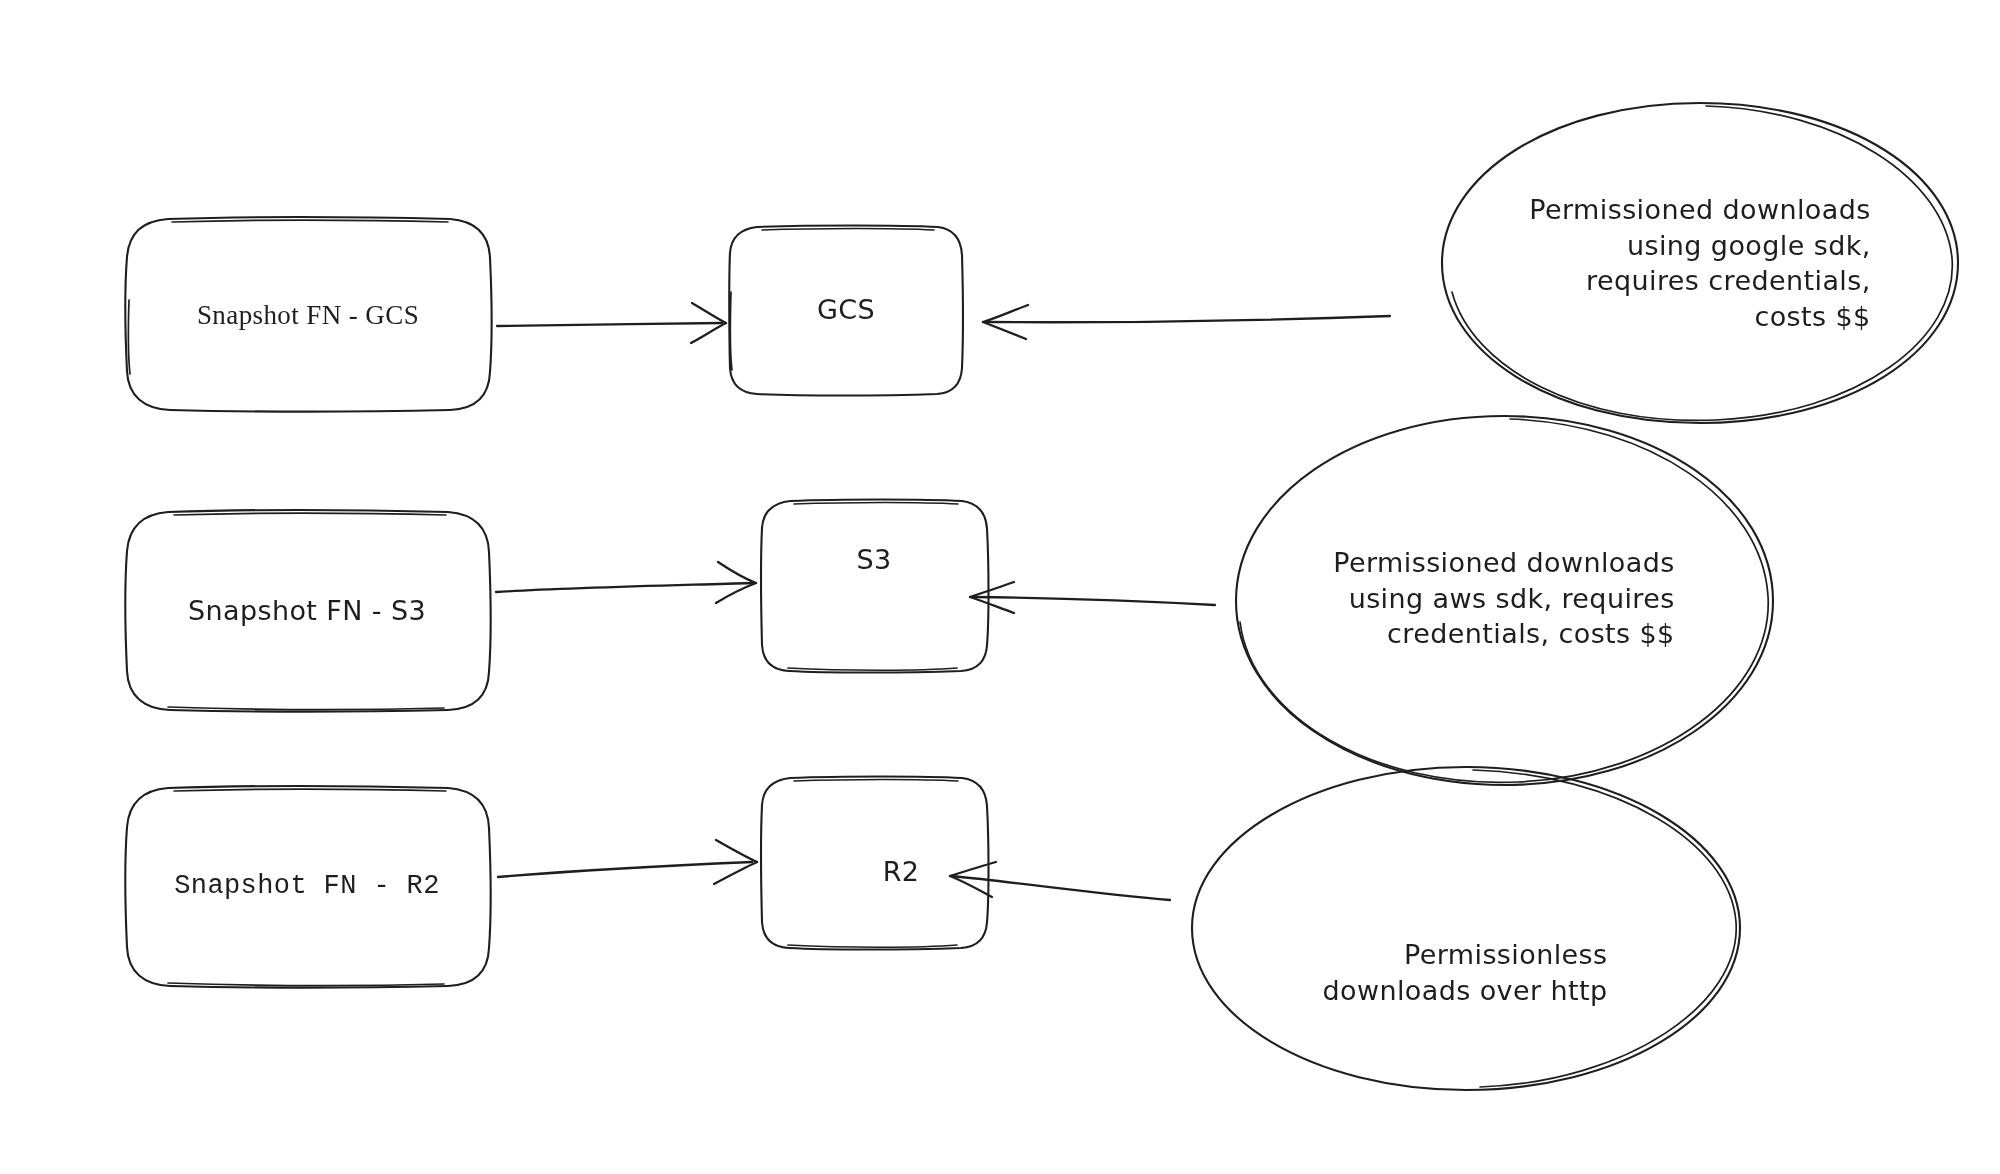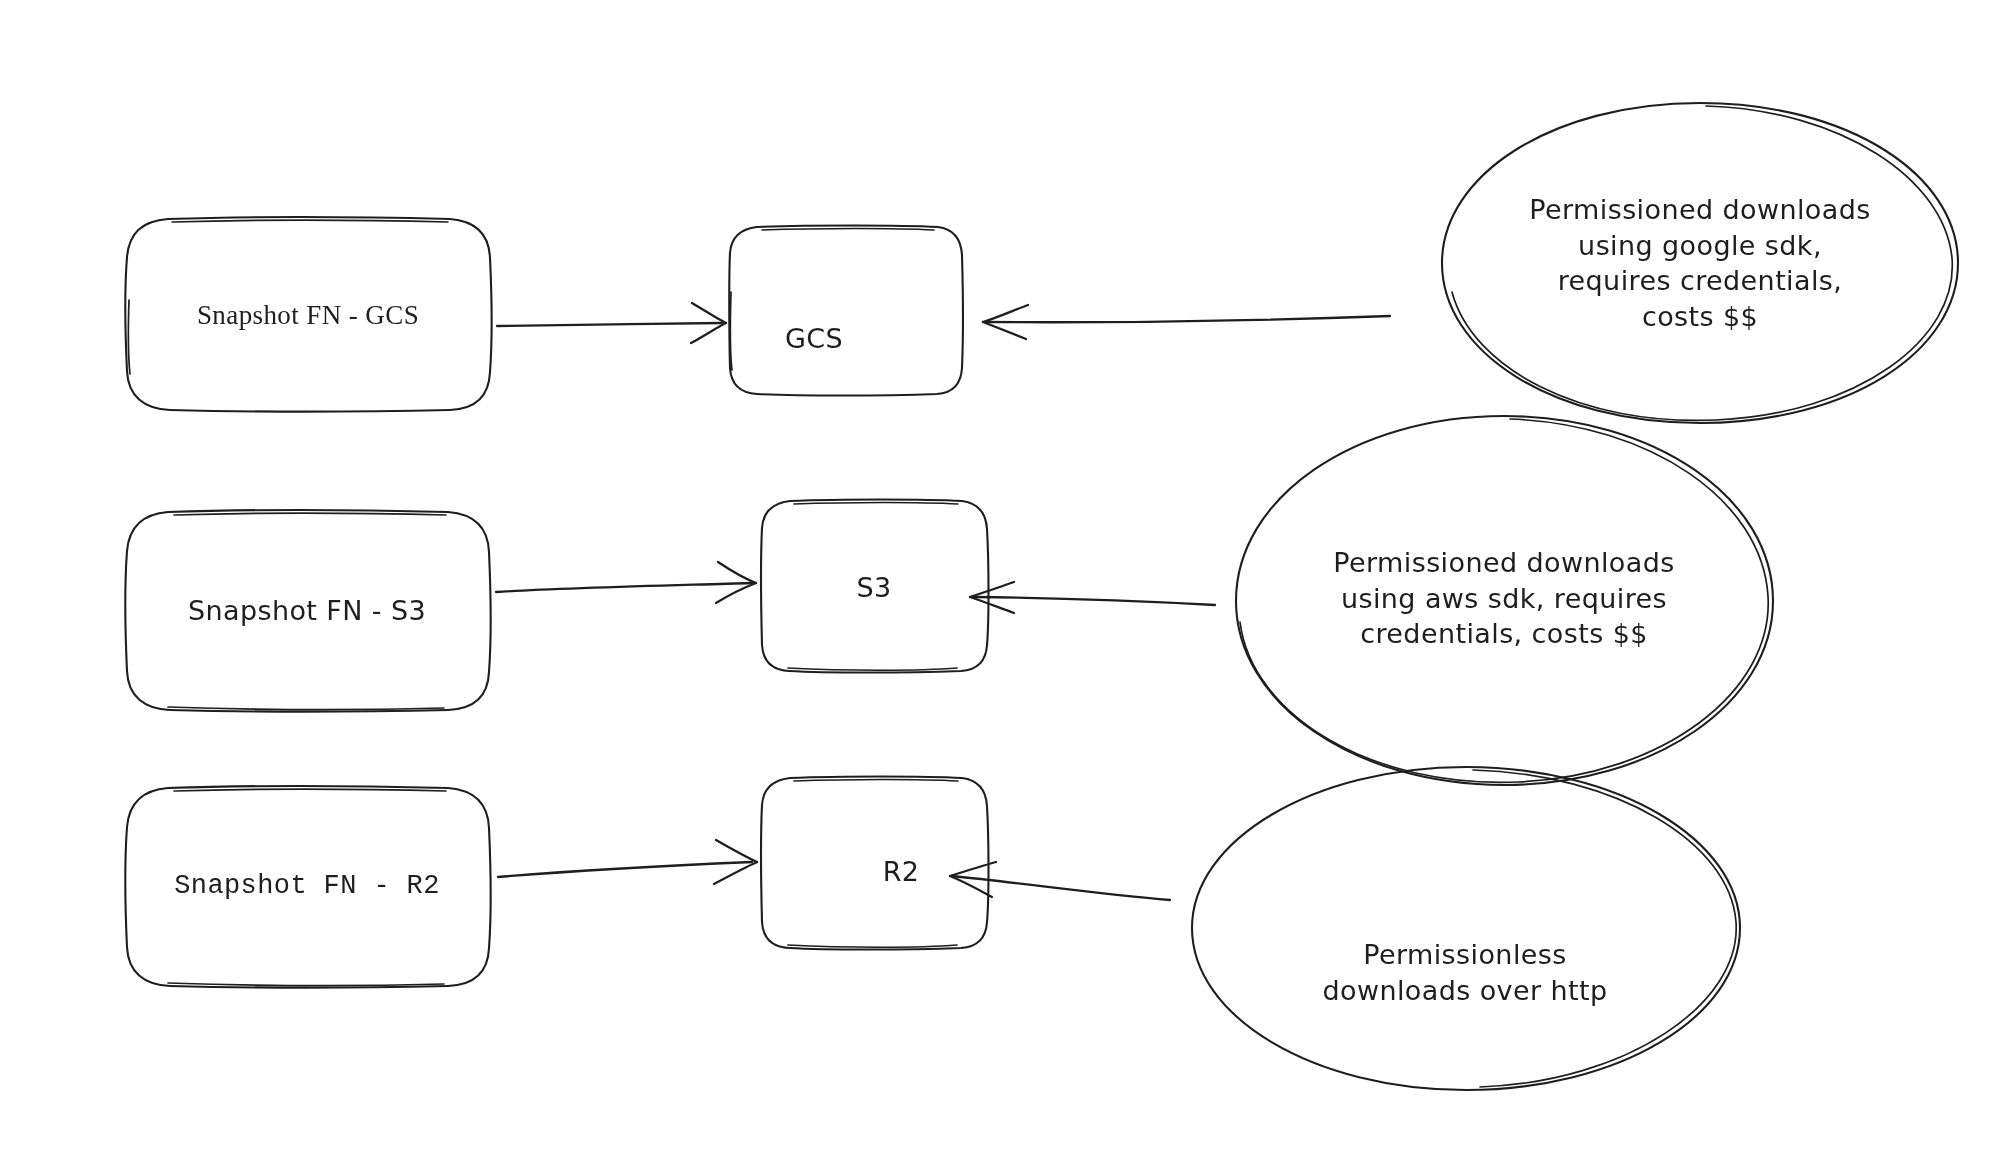--- a/index.html
+++ b/index.html
@@ -37,21 +37,21 @@
   .stroke.thin {
     stroke-width: 1.7;
   }
   .stroke.arrow {
     stroke-width: 2.3;
   }
   .label {
     position: absolute;
     color: #1e1e1e;
     font-family: "DejaVu Sans", sans-serif;
-    text-align: center;
+    text-align: right;
     line-height: 1.32;
     letter-spacing: 0.4px;
     white-space: pre;
     pointer-events: none;
   }
   .node-label {
     font-size: 27px;
   }
   .bubble-label {
     font-size: 27px;
@@ -178,27 +178,27 @@
     <g>
       <path class="stroke arrow" d="M1170 900 C 1100 894, 1030 884, 952 876"></path>
       <path class="stroke arrow" d="M996 862 C 982 866, 966 871, 950 876"></path>
       <path class="stroke arrow" d="M992 897 C 979 890, 965 882, 950 876"></path>
     </g>
 
   </svg>
 
   <div class="label node-label center-wrap" style="left:308px; top:316px;font-family:Liberation Serif, serif;">Snapshot FN - GCS</div>
 
-  <div class="label node-label center-wrap" style="left:814px; top:310px;margin-top:29px;">GCS</div>
+  <div class="label node-label center-wrap" style="left:846px; top:310px;">GCS</div>
 
   <div class="label bubble-label center-wrap" style="left:1700px; top:263px;">Permissioned downloads<br>using google sdk,<br>requires credentials,<br>costs $$</div>
 
   <div class="label node-label center-wrap" style="left:307px; top:611px;">Snapshot FN - S3</div>
 
-  <div class="label node-label center-wrap" style="left:874px; top:588px;">S3</div>
+  <div class="label node-label center-wrap" style="left:874px; top:560px;">S3</div>
 
   <div class="label bubble-label center-wrap" style="left:1504px; top:598px;">Permissioned downloads<br>using aws sdk, requires<br>credentials, costs $$</div>
 
   <div class="label node-label center-wrap" style="left:307px; top:887px;font-family:Liberation Mono, monospace;">Snapshot FN - R2</div>
 
   <div class="label node-label center-wrap" style="left:901px; top:872px;">R2</div>
 
   <div class="label bubble-label center-wrap" style="left:1465px; top:973px;">Permissionless<br>downloads over http</div>
 
 </div>

